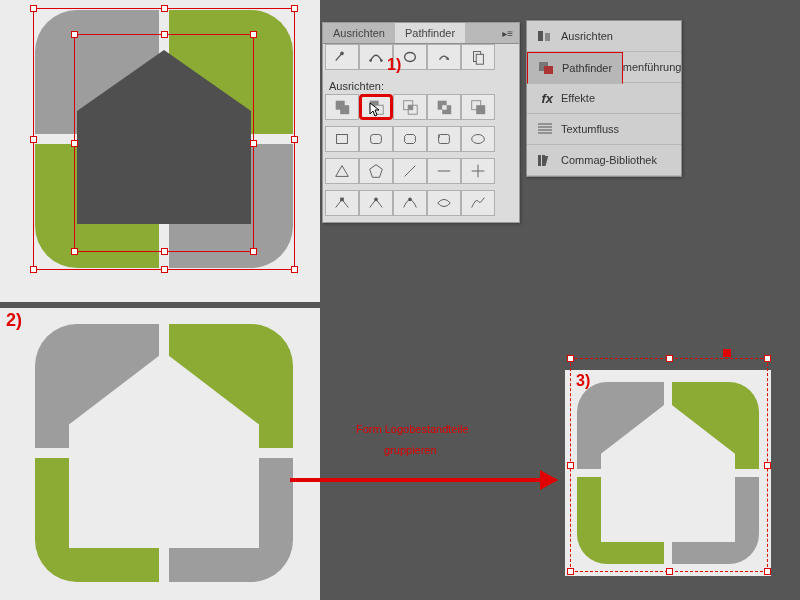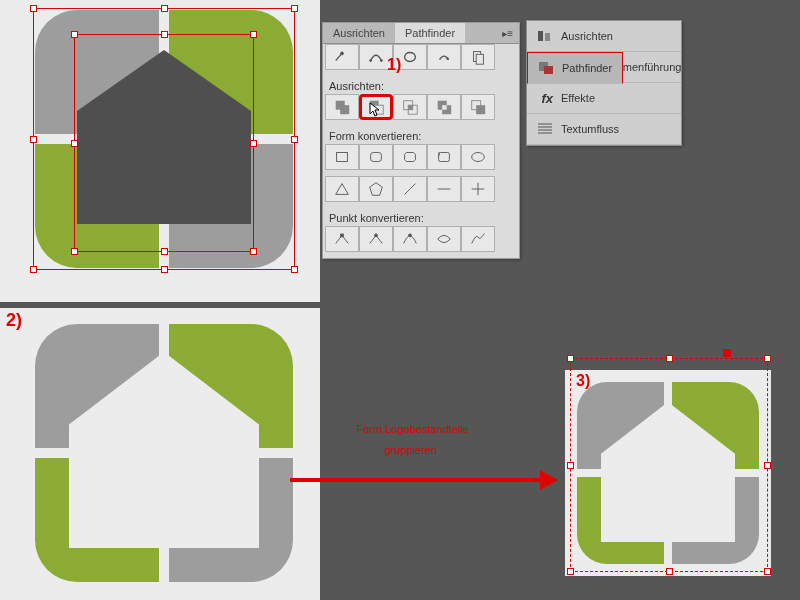--- a/index.html
+++ b/index.html
@@ -157,21 +157,20 @@
           <rect x="8" y="8" width="5" height="5" fill="#e8e8e8"></rect>
         </svg>
       </div>
     <div class="ib">
         <svg viewBox="0 0 20 20">
           <rect x="3" y="3" width="10" height="10" fill="none" stroke="#888"></rect>
           <rect x="8" y="8" width="10" height="10" fill="#888"></rect>
         </svg>
       </div>
   </div>
-  <div class="plbl">Form konvertieren:</div>
   <div class="row">
     <div class="ib">
         <svg viewBox="0 0 20 20">
           <rect x="4" y="5" width="12" height="10" stroke="#555" fill="none"></rect>
         </svg>
       </div>
     <div class="ib">
         <svg viewBox="0 0 20 20">
           <rect x="4" y="5" width="12" height="10" rx="3" stroke="#555" fill="none"></rect>
         </svg>
@@ -214,21 +213,20 @@
           <line x1="3" y1="10" x2="17" y2="10" stroke="#555"></line>
         </svg>
       </div>
     <div class="ib">
         <svg viewBox="0 0 20 20">
           <line x1="10" y1="3" x2="10" y2="17" stroke="#555"></line>
           <line x1="3" y1="10" x2="17" y2="10" stroke="#555"></line>
         </svg>
       </div>
   </div>
-  <div class="plbl">Punkt konvertieren:</div>
   <div class="row">
     <div class="ib">
         <svg viewBox="0 0 20 20">
           <path d="M3 15 L10 6 L17 15" stroke="#555" fill="none"></path>
           <rect x="8" y="4" width="4" height="4" fill="#555"></rect>
         </svg>
       </div>
     <div class="ib">
         <svg viewBox="0 0 20 20">
           <path d="M3 15 L10 6 L17 15" stroke="#555" fill="none"></path>
@@ -293,20 +291,30 @@
   <div class="ditem">
       <span class="dicon">
         <svg viewBox="0 0 16 14">
           <line x1="1" y1="2" x2="15" y2="2" stroke="#555"></line>
           <line x1="1" y1="5" x2="15" y2="5" stroke="#555"></line>
           <line x1="1" y1="8" x2="15" y2="8" stroke="#555"></line>
           <line x1="1" y1="11" x2="15" y2="11" stroke="#555"></line>
         </svg>
       </span>
       <span>Textumfluss</span>
+    </div>
+  <div class="ditem">
+      <span class="dicon">
+        <svg viewBox="0 0 16 14">
+          <rect x="1" y="2" width="3" height="11" fill="#555"></rect>
+          <rect x="5" y="2" width="3" height="11" fill="#555"></rect>
+          <rect x="9" y="3" width="3" height="10" fill="#555" transform="skewX(-15)"></rect>
+        </svg>
+      </span>
+      <span>Commag-Bibliothek</span>
     </div>
 </div>
 
 <div class="st2">
   <div class="logo2">
     <div class="q tl"></div>
     <div class="q tr"></div>
     <div class="q bl"></div>
     <div class="q br"></div>
     <div class="cut"></div>

